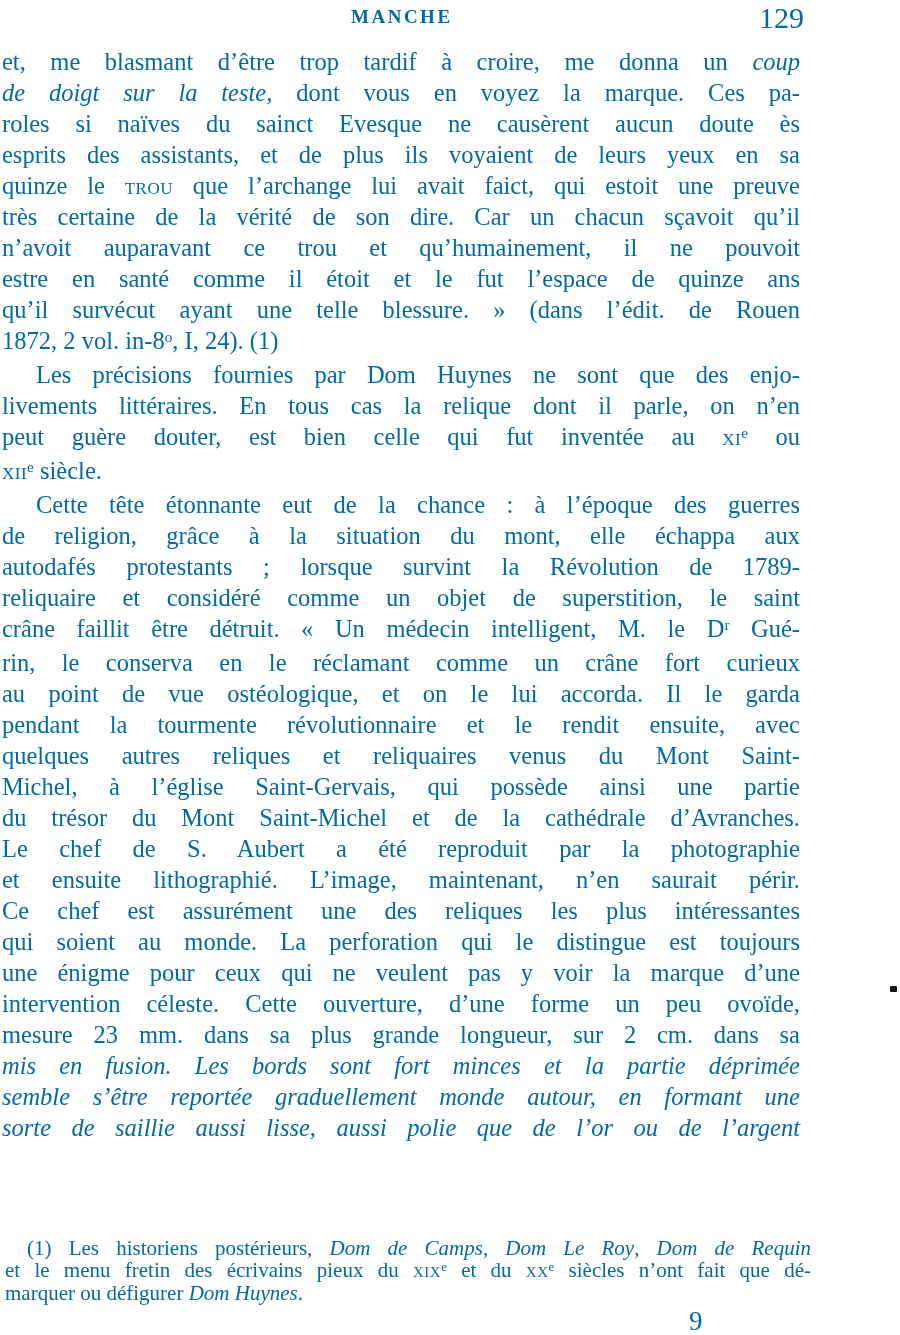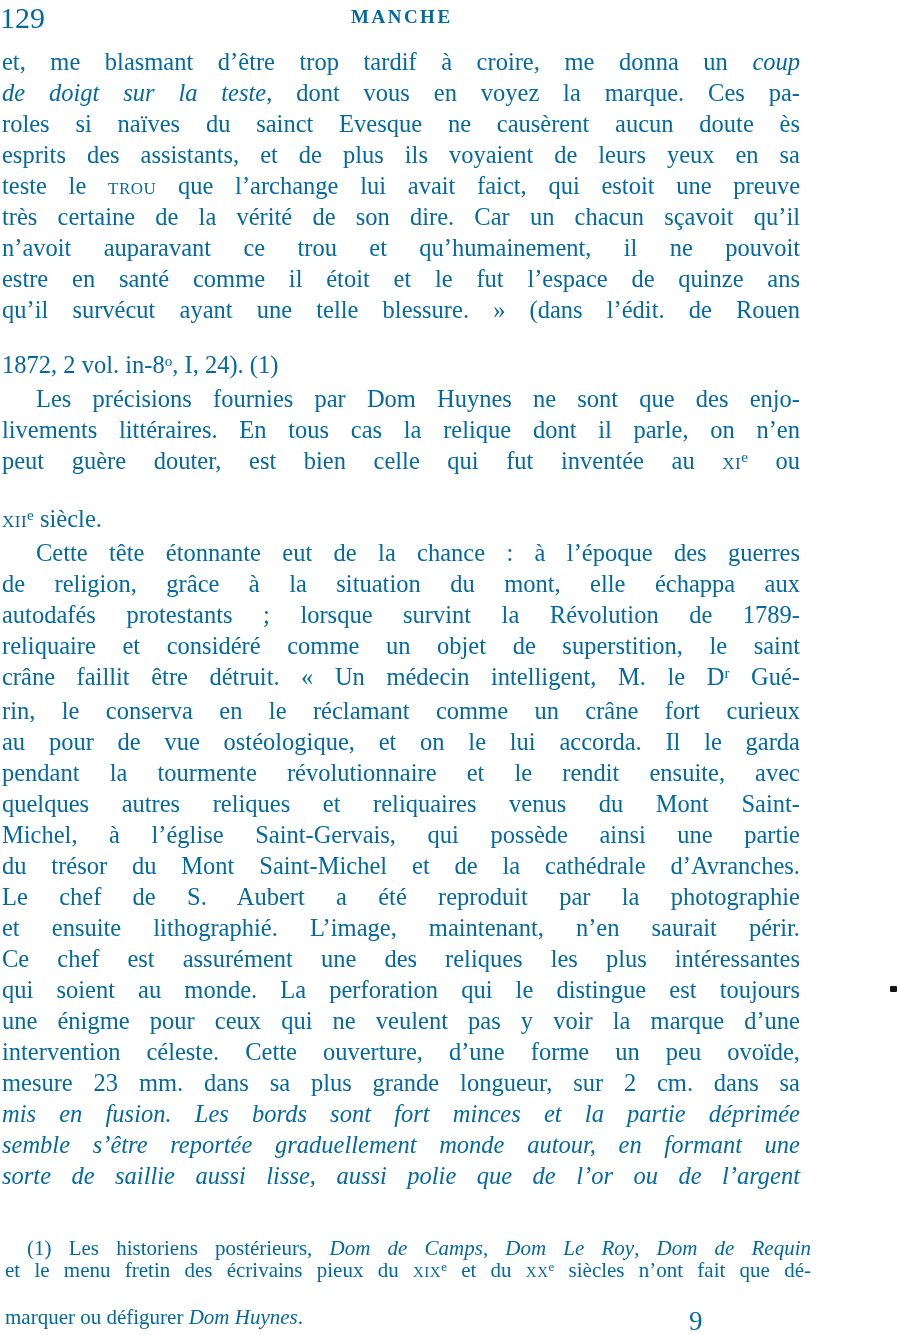--- a/index.html
+++ b/index.html
@@ -7,29 +7,29 @@
     position:relative;width:900px;height:1335px;
     background:#ffffff;color:#1b1b1b;
     font-family:"Liberation Serif","DejaVu Serif",serif;
     overflow:hidden;
   }
   .running-head{
     position:absolute;top:6px;left:351px;
     font-size:19px;font-weight:bold;letter-spacing:2.5px;
   }
   .page-num{
-    position:absolute;top:1px;left:0;width:804px;
+    position:absolute;top:1px;left:0;width:804px;text-align:right;
     font-size:30px;
   }
   .bodytext{
     position:absolute;top:46px;left:2px;width:798px;
     font-size:24.5px;line-height:31px;
   }
   .line{text-align:justify;text-align-last:justify;}
-  .line.end{text-align-last:left;margin-top:24px;}
+  .line.end{text-align-last:left;}
   .bodytext .line.indent{text-indent:34px;}
   .it{font-style:italic;}
   .sc{font-variant:small-caps;letter-spacing:0.5px;}
   .sup{font-size:0.62em;position:relative;top:-0.45em;}
   .footnote{
     position:absolute;top:1238px;left:5px;width:806px;
     font-size:21px;line-height:21.5px;
   }
   .footnote .line.indent{text-indent:22px;}
   .signature{
@@ -44,37 +44,37 @@
 <body>
 
 <div class="page" style="background: rgb(255, 255, 255); color: #0369a1;">
   <div class="running-head">MANCHE</div>
   <div class="page-num">129</div>
   <div class="bodytext" id="body-lines">
       <div class="line"><span>et, me blasmant d’être trop tardif à croire, me donna un </span><span class="it">coup</span></div>
       <div class="line"><span class="it">de doigt sur la teste</span><span>, dont vous en voyez la marque. Ces pa-</span></div>
       <div class="line"><span>roles si naïves du sainct Evesque ne causèrent aucun doute ès</span></div>
       <div class="line"><span>esprits des assistants, et de plus ils voyaient de leurs yeux en sa</span></div>
-      <div class="line"><span>teste le </span><span class="sc">trou</span><span> que l’archange lui avait faict, qui estoit une preuve</span></div>
+      <div class="line"><span>quinze le </span><span class="sc">trou</span><span> que l’archange lui avait faict, qui estoit une preuve</span></div>
       <div class="line"><span>très certaine de la vérité de son dire. Car un chacun sçavoit qu’il</span></div>
       <div class="line"><span>n’avoit auparavant ce trou et qu’humainement, il ne pouvoit</span></div>
       <div class="line"><span>estre en santé comme il étoit et le fut l’espace de quinze ans</span></div>
       <div class="line"><span>qu’il survécut ayant une telle blessure. » (dans l’édit. de Rouen</span></div>
       <div class="line end"><span>1872, 2 vol. in-8</span><span class="sup">o</span><span>, I, 24). (1)</span></div>
       <div class="line indent"><span>Les précisions fournies par Dom Huynes ne sont que des enjo-</span></div>
       <div class="line"><span>livements littéraires. En tous cas la relique dont il parle, on n’en</span></div>
       <div class="line"><span>peut guère douter, est bien celle qui fut inventée au </span><span class="sc">xi</span><span class="sup">e</span><span> ou</span></div>
       <div class="line end"><span class="sc">xii</span><span class="sup">e</span><span> siècle.</span></div>
       <div class="line indent"><span>Cette tête étonnante eut de la chance : à l’époque des guerres</span></div>
       <div class="line"><span>de religion, grâce à la situation du mont, elle échappa aux</span></div>
       <div class="line"><span>autodafés protestants ; lorsque survint la Révolution de 1789-</span></div>
       <div class="line"><span>reliquaire et considéré comme un objet de superstition, le saint</span></div>
       <div class="line"><span>crâne faillit être détruit. « Un médecin intelligent, M. le D</span><span class="sup">r</span><span> Gué-</span></div>
       <div class="line"><span>rin, le conserva en le réclamant comme un crâne fort curieux</span></div>
-      <div class="line"><span>au pour de vue ostéologique, et on le lui accorda. Il le garda</span></div>
+      <div class="line"><span>au point de vue ostéologique, et on le lui accorda. Il le garda</span></div>
       <div class="line"><span>pendant la tourmente révolutionnaire et le rendit ensuite, avec</span></div>
       <div class="line"><span>quelques autres reliques et reliquaires venus du Mont Saint-</span></div>
       <div class="line"><span>Michel, à l’église Saint-Gervais, qui possède ainsi une partie</span></div>
       <div class="line"><span>du trésor du Mont Saint-Michel et de la cathédrale d’Avranches.</span></div>
       <div class="line"><span>Le chef de S. Aubert a été reproduit par la photographie</span></div>
       <div class="line"><span>et ensuite lithographié. L’image, maintenant, n’en saurait périr.</span></div>
       <div class="line"><span>Ce chef est assurément une des reliques les plus intéressantes</span></div>
       <div class="line"><span>qui soient au monde. La perforation qui le distingue est toujours</span></div>
       <div class="line"><span>une énigme pour ceux qui ne veulent pas y voir la marque d’une</span></div>
       <div class="line"><span>intervention céleste. Cette ouverture, d’une forme un peu ovoïde,</span></div>

